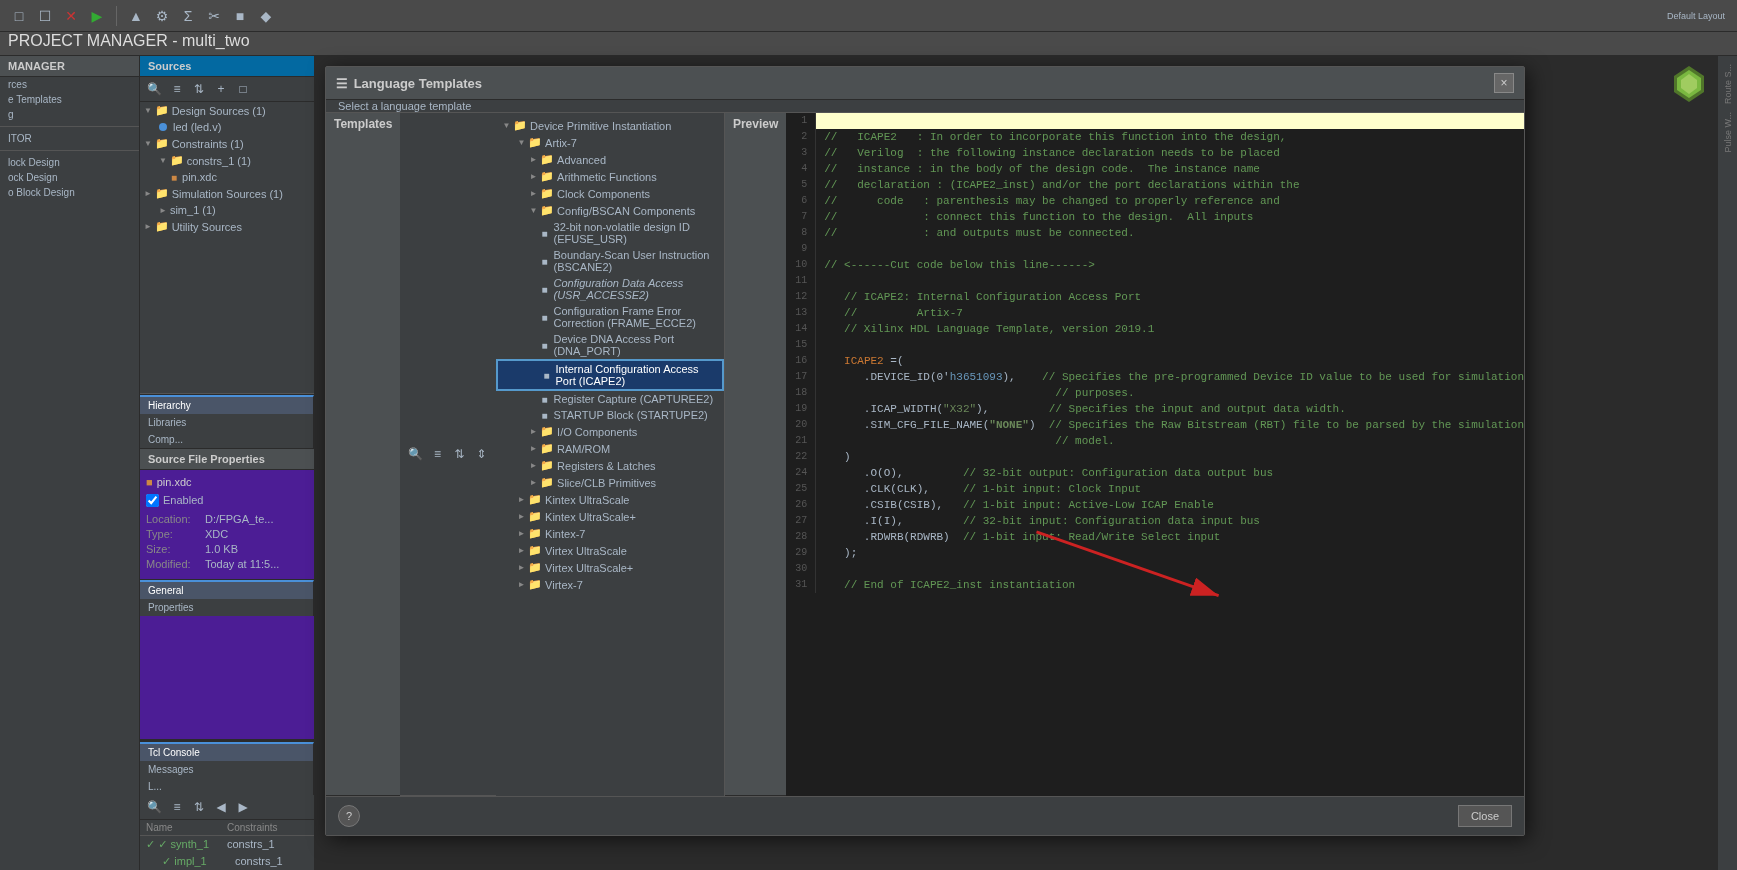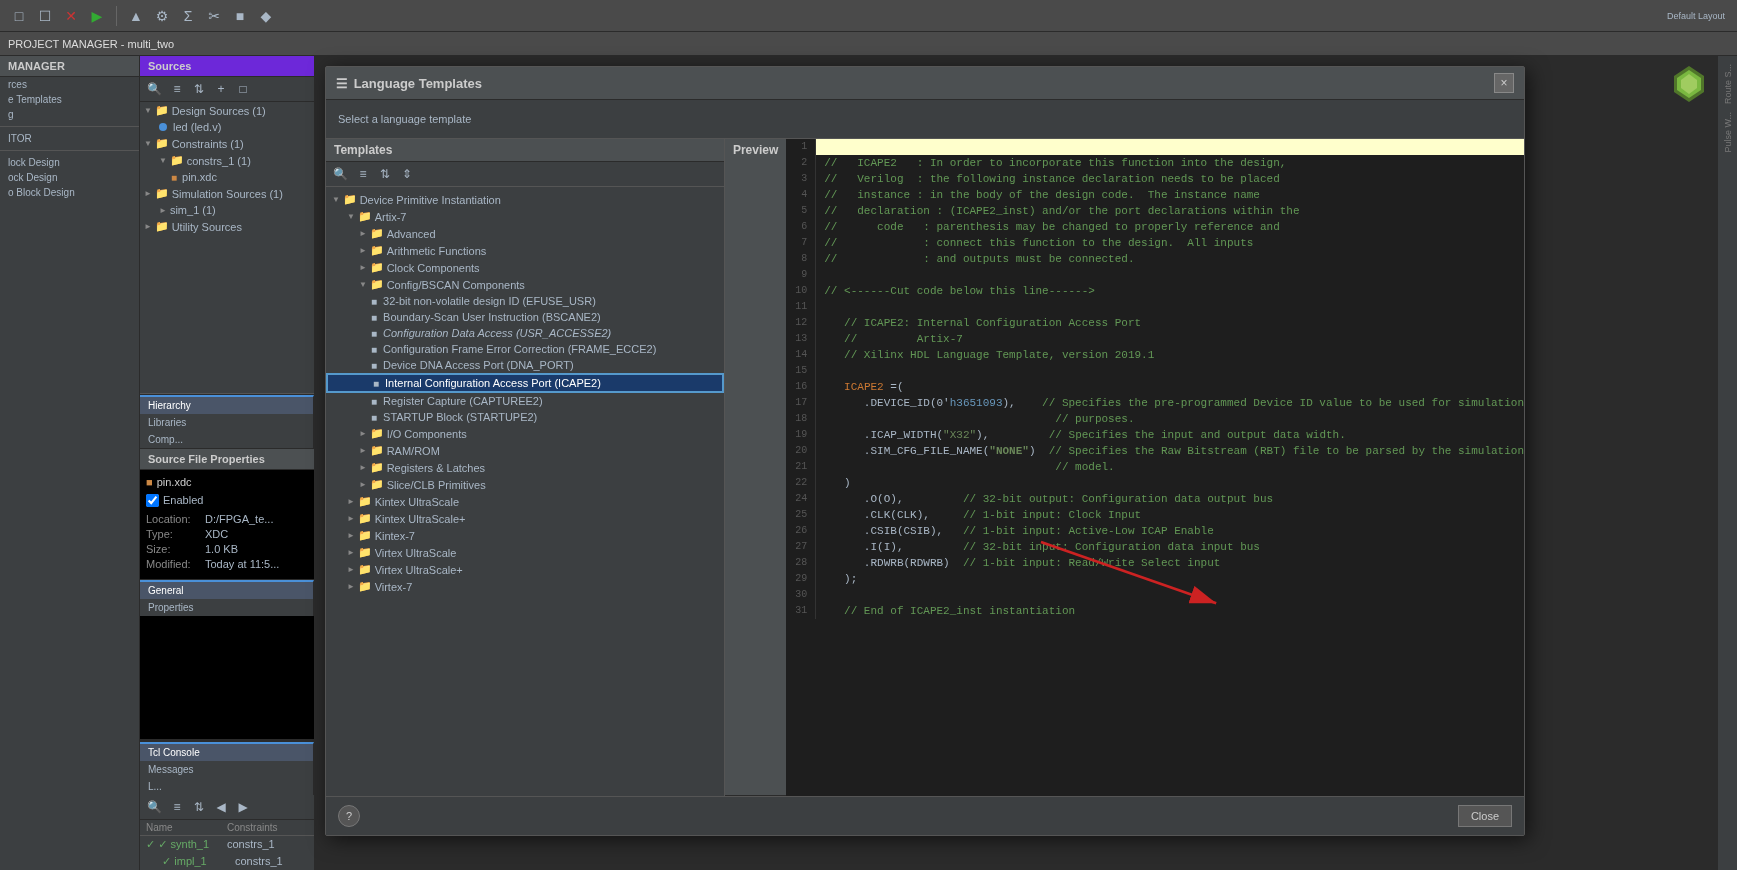--- a/index.html
+++ b/index.html
@@ -21,23 +21,23 @@
       font-size: 14px;
     }
     .toolbar-icon.red { color: #cc3333; }
     .toolbar-icon.green { color: #33aa33; }
     .toolbar-sep { width: 1px; height: 20px; background: #666; margin: 0 4px; }
 
     .title-bar {
       background: #4a4a4a;
       height: 24px;
       display: flex;
-      align-items: center;
+      align-items: flex-start;
       padding: 0 8px;
-      font-size: 11px;
+      font-size: 16px;
       color: #ddd;
       border-bottom: 1px solid #2b2b2b;
     }
 
     .main-layout {
       display: flex;
       height: calc(870px - 56px);
     }
 
     
@@ -71,21 +71,21 @@
 
     
     .middle-panel {
       width: 175px;
       background: #3c3f41;
       border-right: 1px solid #2b2b2b;
       display: flex;
       flex-direction: column;
     }
     .panel-header {
-      background: #6d28d9;
+      background: #0369a1;
       padding: 4px 8px;
       font-weight: bold;
       color: #ccc;
       border-bottom: 1px solid #2b2b2b;
     }
     .panel-toolbar {
       display: flex;
       align-items: center;
       padding: 3px 6px;
       gap: 4px;
@@ -128,21 +128,21 @@
       background: #3c3f41;
     }
     .tab-btn.active {
       background: #4a5568;
       color: #fff;
       border-top: 2px solid #4a90d9;
     }
 
     
     .props-section {
-      background: #000000;
+      background: #4c1d95;
       border-top: 1px solid #2b2b2b;
       flex: 1;
       overflow: auto;
     }
     .props-header {
       background: #4c5052;
       padding: 4px 8px;
       font-weight: bold;
       color: #ccc;
       font-size: 11px;
@@ -223,35 +223,35 @@
     .dialog-close-btn {
       width: 20px; height: 20px;
       background: #666;
       border: 1px solid #888;
       color: #ccc;
       cursor: pointer;
       display: flex; align-items: center; justify-content: center;
       font-size: 12px;
     }
     .dialog-subtitle {
-      padding: 13px 12px;
+      padding: 0 12px;
       font-size: 11px;
       color: #a9b7c6;
       border-bottom: 1px solid #555;
     }
     .dialog-body {
       display: flex;
       flex: 1;
       overflow: hidden;
     }
     .dialog-left {
       width: 480px;
       border-right: 1px solid #555;
       display: flex;
-      flex-direction: column;
+      flex-direction: row;
     }
     .dialog-left-header {
       background: #4c5052;
       padding: 4px 8px;
       font-weight: bold;
       font-size: 12px;
       color: #ccc;
       border-bottom: 1px solid #2b2b2b;
     }
     .dialog-toolbar {

